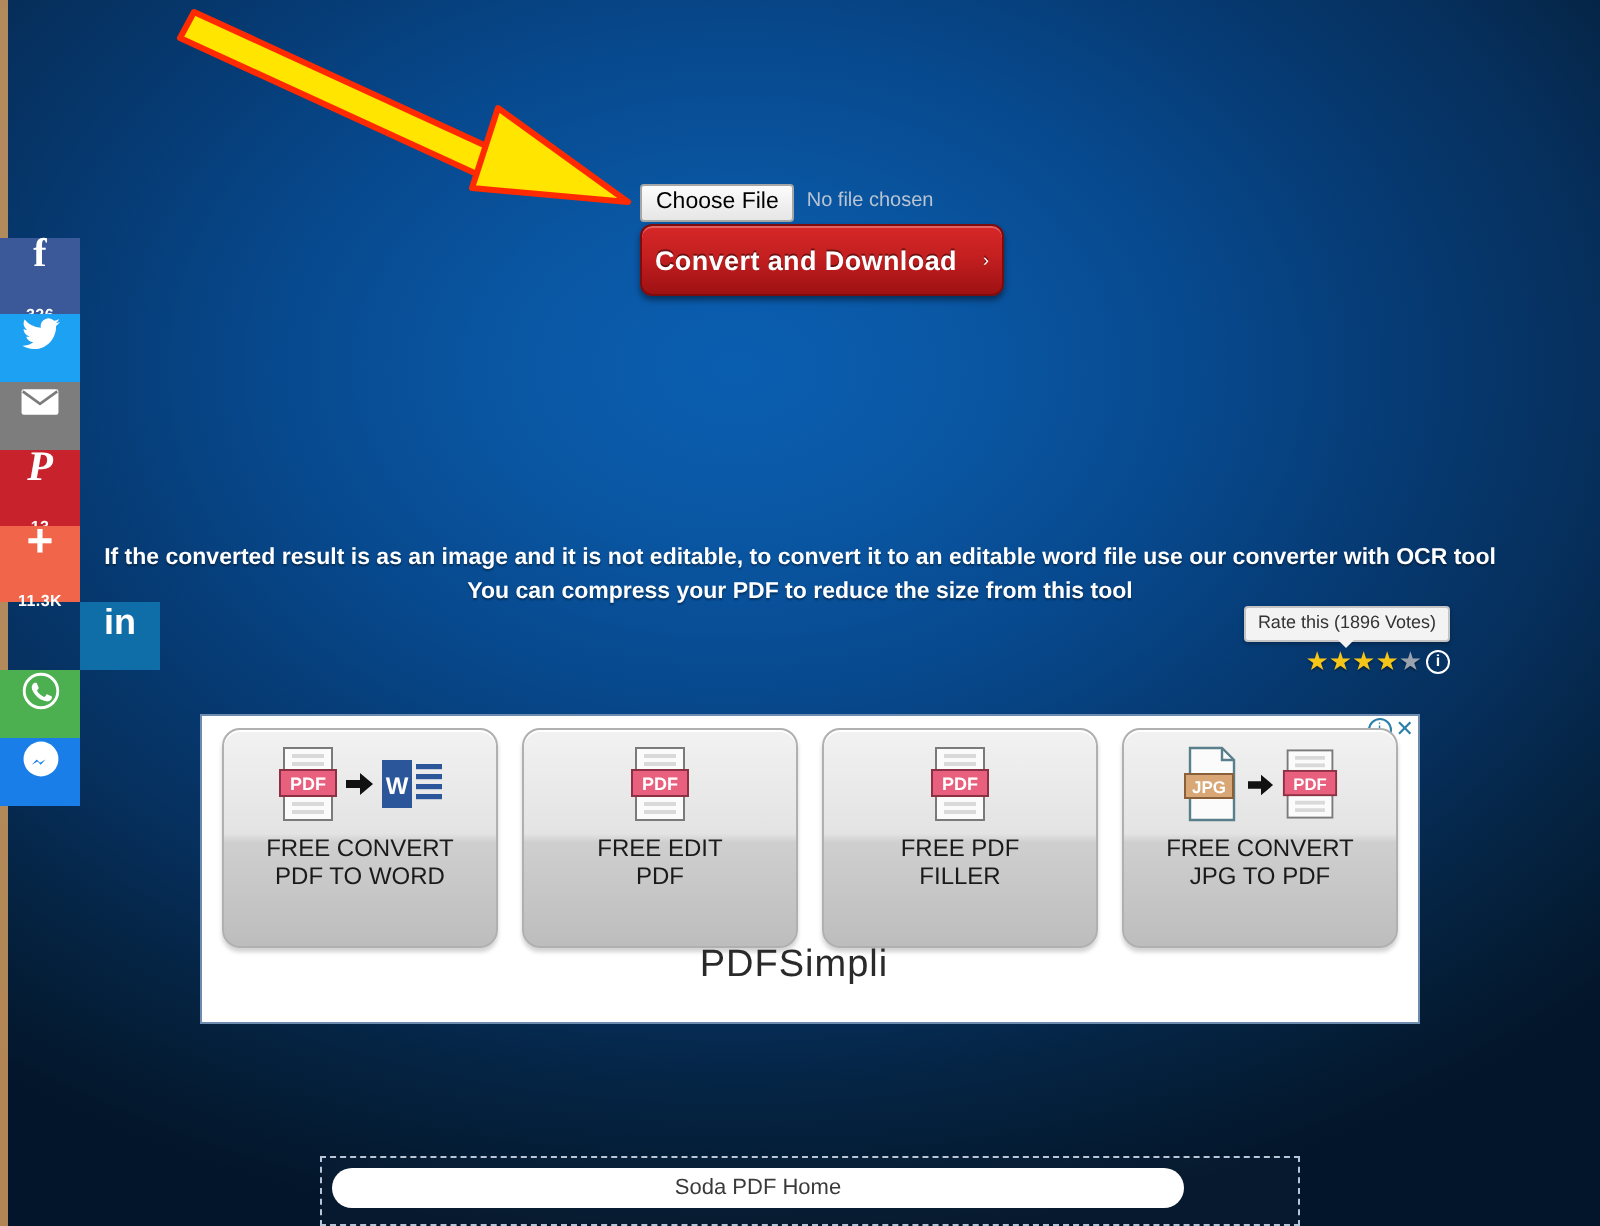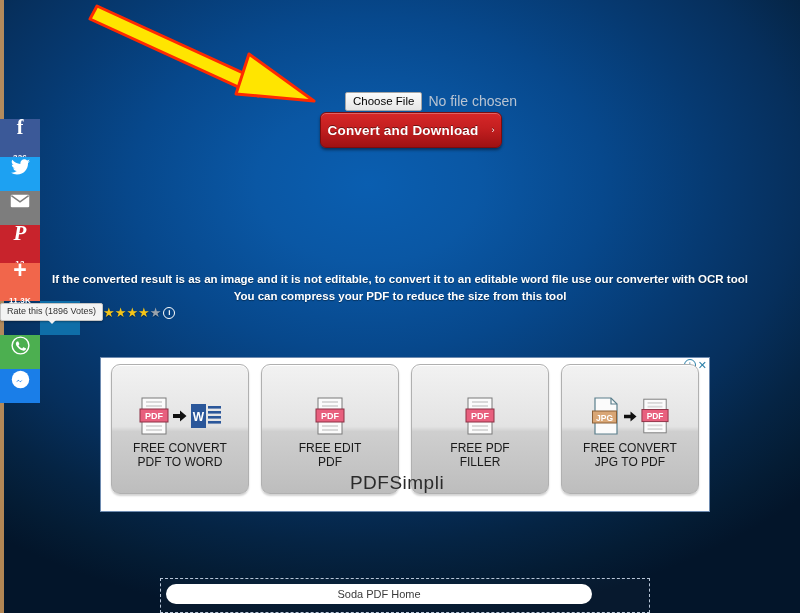--- a/index.html
+++ b/index.html
@@ -82,35 +82,34 @@
   .social-nocount { height: 0; }
 
   
   #file-row {
     position: absolute;
     left: 320px;
     top: 92px;
     display: flex;
     align-items: center;
     height: 18px;
-    margin-left: 25px;
   }
   #choose-file-btn {
     background: linear-gradient(#fcfcfc, #e6e6e6);
     border: 1px solid #a6a6a6;
     border-radius: 2px;
     font-size: 11.5px;
     font-family: "Liberation Sans", sans-serif;
     color: #000000;
     padding: 1px 7px 2px 7px;
     line-height: 14px;
     cursor: pointer;
   }
   #no-file-text {
-    font-size: 14px;
+    font-size: 10px;
     color: #b9c4d2;
     margin-left: 6px;
     line-height: 14px;
     white-space: nowrap;
   }
 
   
   #convert-btn {
     position: absolute;
     left: 320px;
@@ -156,22 +155,22 @@
     text-shadow: 0 1px 1px rgba(0,0,0,.4);
   }
 
   
   #rating-block {
     position: absolute;
     left: 0;
     top: 303px;
     width: 725px;
     display: flex;
-    flex-direction: row;
-    align-items: flex-start;
+    flex-direction: column;
+    align-items: flex-end;
   }
   #rate-tooltip {
     position: relative;
     background: #f3f3f3;
     border: 1px solid #c4c4c4;
     border-radius: 2px;
     color: #333333;
     font-size: 9px;
     line-height: 11px;
     padding: 2px 6px 3px 6px;
@@ -234,29 +233,29 @@
     left: 0; top: 6px;
     width: 608px;
     height: 106px;
     display: flex;
     justify-content: space-between;
     padding: 0 10px;
     box-sizing: border-box;
   }
   .ad-card {
     width: 138px;
-    height: 130px;
+    height: 110px;
     border-radius: 9px;
     background: linear-gradient(180deg, #f2f2f2 0%, #e3e3e3 48%, #cfcfcf 52%, #bdbdbd 100%);
     border: 1px solid #b0b0b0;
     box-shadow: 0 2px 2px rgba(0,0,0,.18), inset 0 1px 0 #ffffff;
     display: flex;
     flex-direction: column;
     align-items: center;
-    justify-content: center;
+    justify-content: flex-start;
     padding-top: 6px;
     box-sizing: border-box;
     cursor: pointer;
   }
   .ad-icon-row {
     height: 42px;
     display: flex;
     align-items: center;
     justify-content: center;
     gap: 4px;

